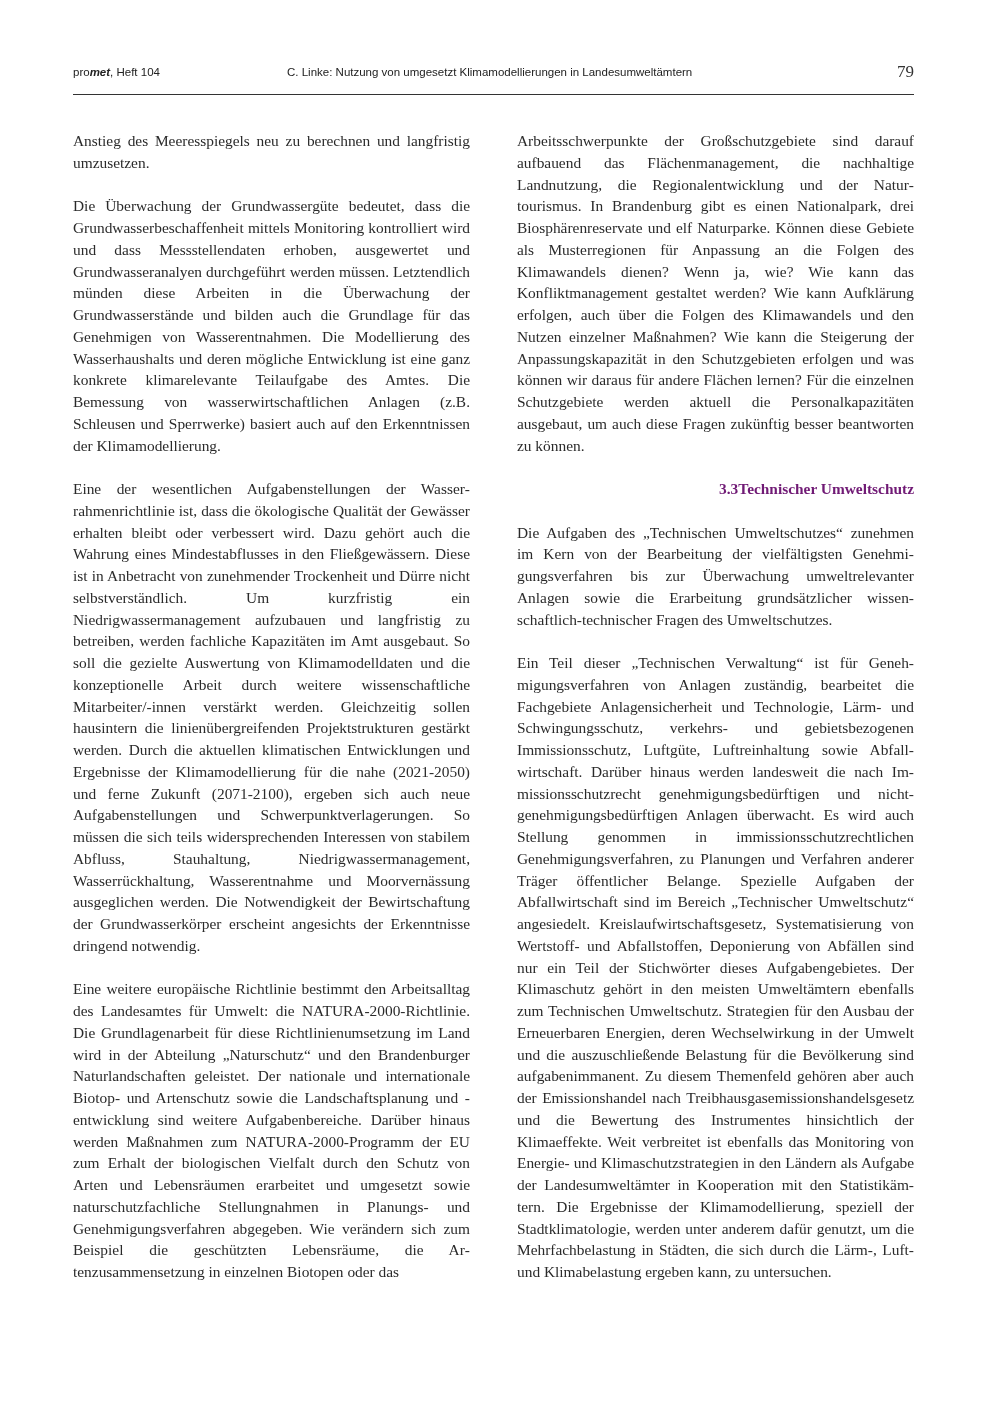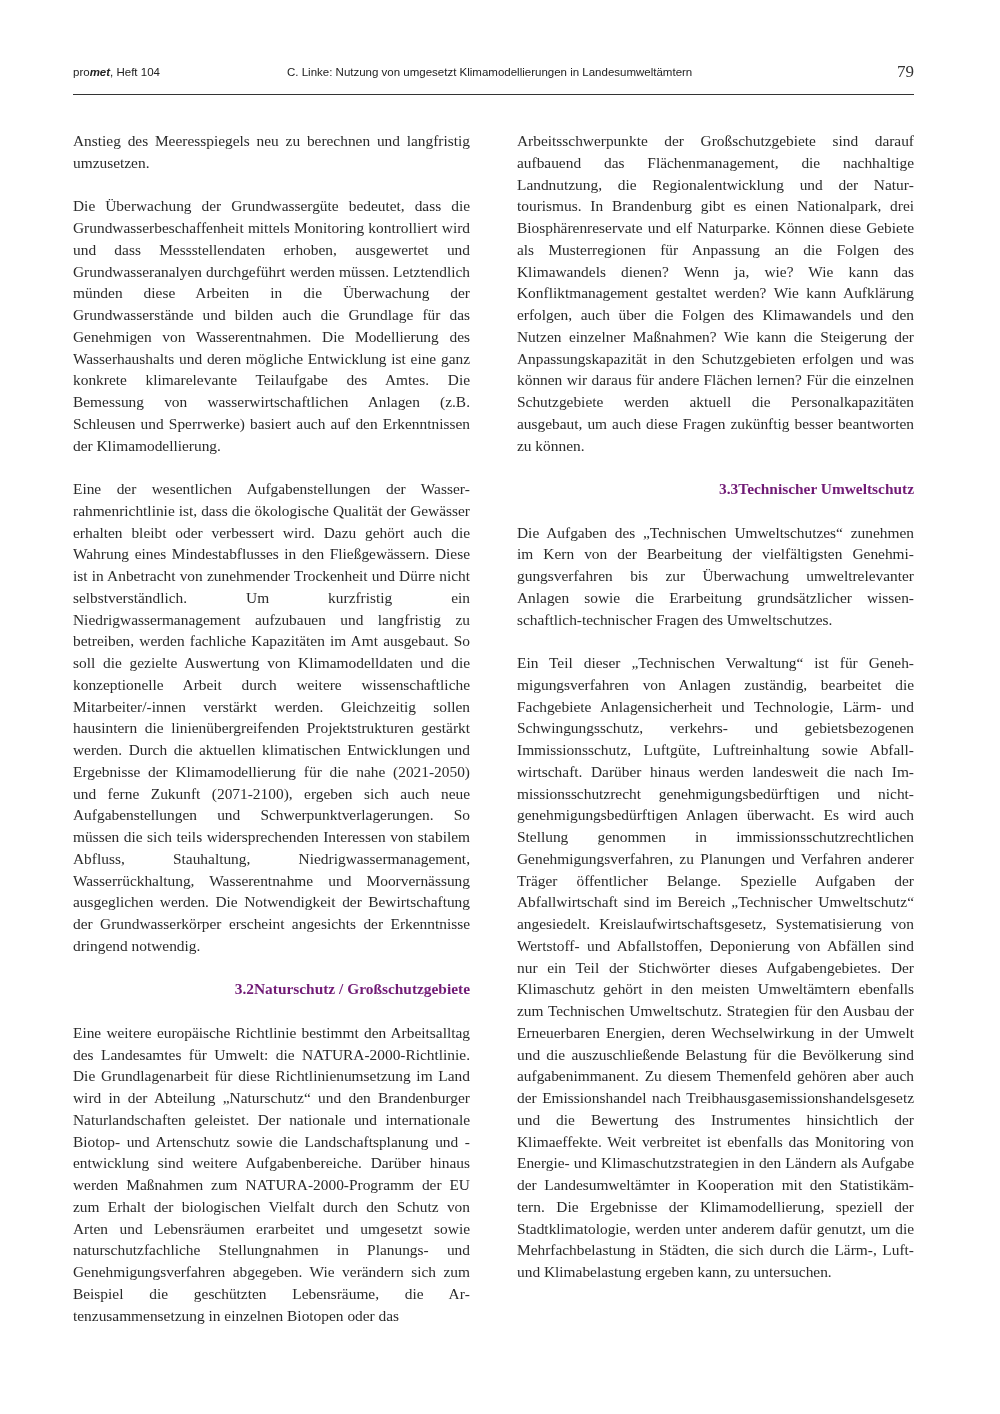--- a/index.html
+++ b/index.html
@@ -27,21 +27,20 @@
   <span class="hdr-left"><span>pro</span><span class="met">met</span><span>, Heft 104</span></span>
   <span class="hdr-center">C. Linke: Nutzung von umgesetzt Klimamodellierungen in Landesumweltämtern</span>
   <span class="hdr-page">79</span>
 </div>
 <div class="rule"></div>
 
 <div class="col left">
   <p>Anstieg des Meeresspiegels neu zu berechnen und lang­fristig umzusetzen.</p>
   <p>Die Überwachung der Grundwassergüte bedeutet, dass die Grundwasserbeschaffenheit mittels Monitoring kon­trolliert wird und dass Messstellendaten erhoben, aus­gewertet und Grundwasseranalyen durchgeführt wer­den müssen. Letztendlich münden diese Arbeiten in die Überwachung der Grundwasserstände und bilden auch die Grundlage für das Genehmigen von Wasserentnah­men. Die Modellierung des Wasserhaushalts und deren mögliche Entwicklung ist eine ganz konkrete klima­relevante Teilaufgabe des Amtes. Die Bemessung von wasserwirtschaftlichen Anlagen (z.B. Schleusen und Sperrwerke) basiert auch auf den Erkenntnissen der Kli­mamodellierung.</p>
   <p>Eine der wesentlichen Aufgabenstellungen der Wasser­rahmenrichtlinie ist, dass die ökologische Qualität der Gewässer erhalten bleibt oder verbessert wird. Dazu ge­hört auch die Wahrung eines Mindestabflusses in den Fließgewässern. Diese ist in Anbetracht von zunehmen­der Trockenheit und Dürre nicht selbstverständlich. Um kurzfristig ein Niedrigwassermanagement aufzubauen und langfristig zu betreiben, werden fachliche Kapazi­täten im Amt ausgebaut. So soll die gezielte Auswer­tung von Klimamodelldaten und die konzeptionelle Ar­beit durch weitere wissenschaftliche Mitarbeiter/-innen verstärkt werden. Gleichzeitig sollen hausintern die li­nienübergreifenden Projektstrukturen gestärkt werden. Durch die aktuellen klimatischen Entwicklungen und Ergebnisse der Klimamodellierung für die nahe (2021-2050) und ferne Zukunft (2071-2100), ergeben sich auch neue Aufgabenstellungen und Schwerpunktverlagerun­gen. So müssen die sich teils widersprechenden Interes­sen von stabilem Abfluss, Stauhaltung, Niedrigwasser­management, Wasserrückhaltung, Wasserentnahme und Moorvernässung ausgeglichen werden. Die Notwendig­keit der Bewirtschaftung der Grundwasserkörper er­scheint angesichts der Erkenntnisse dringend notwen­dig.</p>
-  <h2><span class="num">3.2</span><span>Naturschutz / Großschutzgebiete</span></h2>
   <p>Eine weitere europäische Richtlinie bestimmt den Ar­beitsalltag des Landesamtes für Umwelt: die NATU­RA-2000-Richtlinie. Die Grundlagenarbeit für diese Richtlinienumsetzung im Land wird in der Abteilung „Naturschutz“ und den Brandenburger Naturlandschaften geleistet. Der nationale und internationale Biotop- und Artenschutz sowie die Landschaftsplanung und -ent­wicklung sind weitere Aufgabenbereiche. Darüber hinaus werden Maßnahmen zum NATURA-2000-Programm der EU zum Erhalt der biologischen Vielfalt durch den Schutz von Arten und Lebensräumen erarbeitet und umgesetzt sowie naturschutzfachliche Stellungnahmen in Planungs- und Genehmigungsverfahren abgegeben. Wie verändern sich zum Beispiel die geschützten Lebensräume, die Ar­tenzusammensetzung in einzelnen Biotopen oder das</p>
 </div>
 
 <div class="col right">
   <p>Arbeitsschwerpunkte der Großschutzgebiete sind dar­auf aufbauend das Flächenmanagement, die nachhaltige Landnutzung, die Regionalentwicklung und der Natur­tourismus. In Brandenburg gibt es einen Nationalpark, drei Biosphärenreservate und elf Naturparke. Können diese Gebiete als Musterregionen für Anpassung an die Folgen des Klimawandels dienen? Wenn ja, wie? Wie kann das Konfliktmanagement gestaltet werden? Wie kann Aufklärung erfolgen, auch über die Folgen des Klimawandels und den Nutzen einzelner Maßnahmen? Wie kann die Steigerung der Anpassungskapazität in den Schutzgebieten erfolgen und was können wir daraus für andere Flächen lernen? Für die einzelnen Schutzgebiete werden aktuell die Personalkapazitäten ausgebaut, um auch diese Fragen zukünftig besser beantworten zu kön­nen.</p>
   <h2><span class="num">3.3</span><span>Technischer Umweltschutz</span></h2>
   <p>Die Aufgaben des „Technischen Umweltschutzes“ zunehmen im Kern von der Bearbeitung der vielfältigsten Genehmi­gungsverfahren bis zur Überwachung umweltrelevanter Anlagen sowie die Erarbeitung grundsätzlicher wissen­schaftlich-technischer Fragen des Umweltschutzes.</p>
   <p>Ein Teil dieser „Technischen Verwaltung“ ist für Geneh­migungsverfahren von Anlagen  zuständig, bearbeitet die Fachgebiete Anlagensicherheit und Technologie, Lärm- und Schwingungsschutz, verkehrs- und gebietsbezogenen Immissionsschutz, Luftgüte, Luftreinhaltung sowie Abfall­wirtschaft. Darüber hinaus werden landesweit die nach Im­missionsschutzrecht genehmigungsbedürftigen und nicht­genehmigungsbedürftigen Anlagen überwacht. Es wird auch Stellung genommen in immissionsschutzrechtlichen Genehmigungsverfahren, zu Planungen und Verfahren an­derer Träger öffentlicher Belange. Spezielle Aufgaben der Abfallwirtschaft sind im Bereich „Technischer Umwelt­schutz“ angesiedelt. Kreislaufwirtschaftsgesetz, Systemati­sierung von Wertstoff- und Abfallstoffen, Deponierung von Abfällen sind nur ein Teil der Stichwörter dieses Aufgaben­gebietes. Der Klimaschutz gehört in den meisten Umwelt­ämtern ebenfalls zum Technischen Umweltschutz. Stra­tegien für den Ausbau der Erneuerbaren Energien, deren Wechselwirkung in der Umwelt und die auszuschließende Belastung für die Bevölkerung sind aufgabenimmanent. Zu diesem Themenfeld gehören aber auch der Emissions­handel nach Treibhausgasemissionshandelsgesetz und die Bewertung des Instrumentes hinsichtlich der Klimaeffekte. Weit verbreitet ist ebenfalls das Monitoring von Energie- und Klimaschutzstrategien in den Ländern als Aufgabe der Landesumweltämter in Kooperation mit den Statistikäm­tern. Die Ergebnisse der Klimamodellierung, speziell der Stadtklimatologie, werden unter anderem dafür genutzt, um die Mehrfachbelastung in Städten, die sich durch die Lärm-, Luft- und Klimabelastung ergeben kann, zu untersuchen.</p>
 </div>
 

